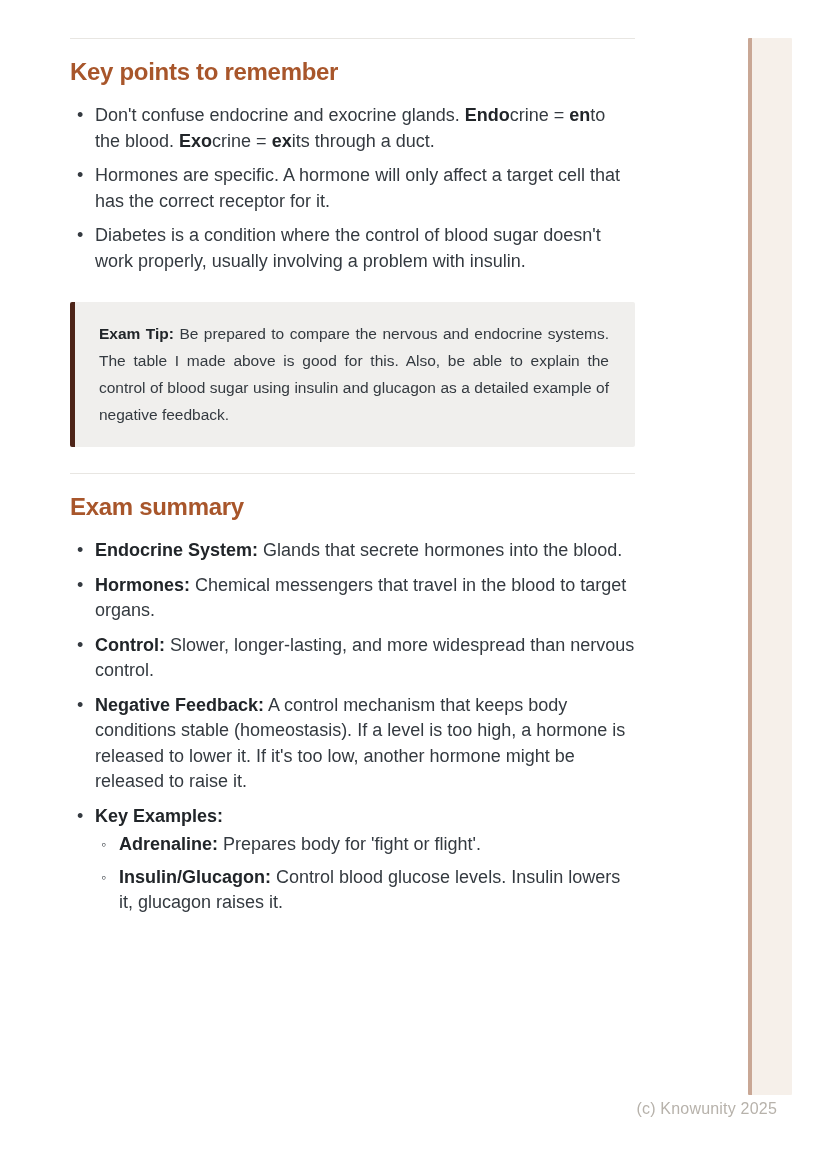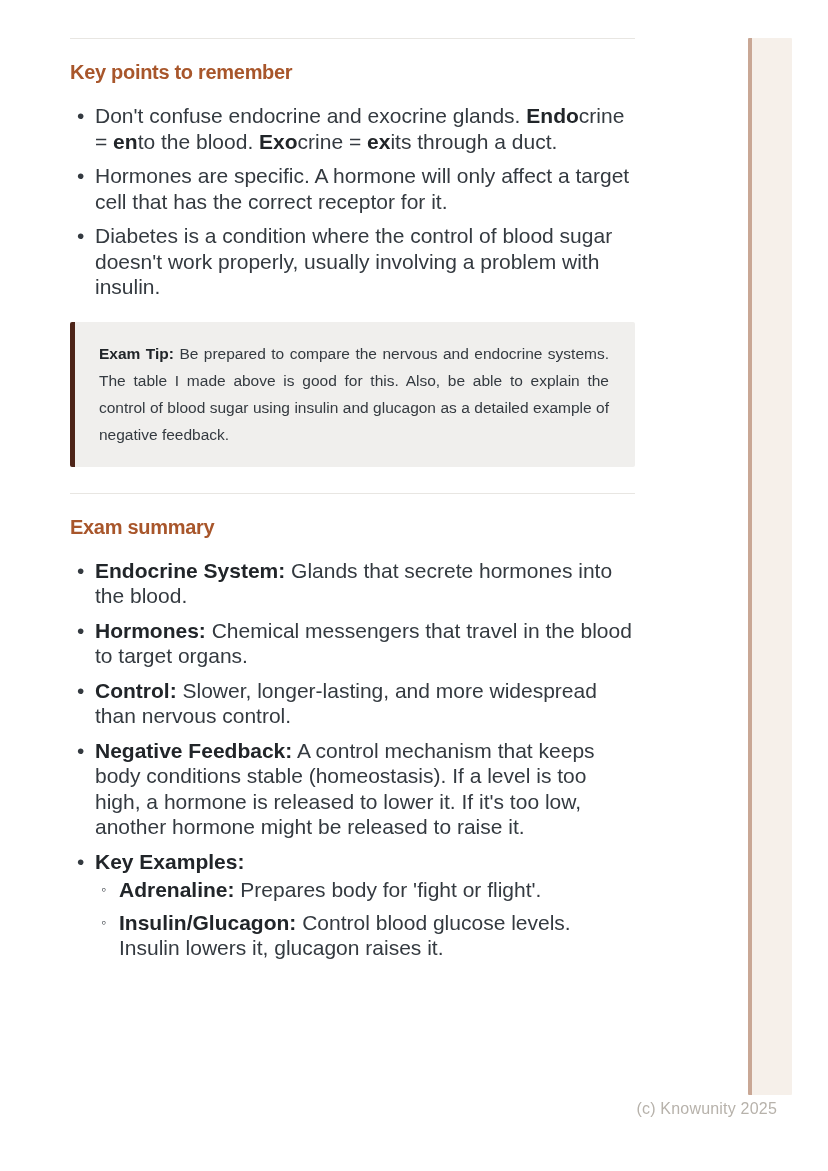--- a/index.html
+++ b/index.html
@@ -41,31 +41,31 @@
     width: 565px;
   }
   .divider {
     height: 0;
     border-top: 1px solid var(--divider);
   }
   .divider.top { margin-top: 38px; }
   .divider.mid { margin-top: 26px; }
   h2.section-title {
     color: var(--heading);
-    font-size: 20px;
+    font-size: 24px;
     line-height: 30px;
     font-weight: 700;
     letter-spacing: -0.3px;
     margin: 18px 0 16px;
   }
   ul.bullets {
     list-style: none;
     margin: 0;
     padding: 0;
-    font-size: 21px;
+    font-size: 18px;
     line-height: 25.5px;
   }
   ul.bullets > li {
     position: relative;
     padding-left: 25px;
     margin-bottom: 9px;
   }
   ul.bullets > li::before {
     content: "\2022";
     position: absolute;
@@ -89,21 +89,21 @@
     left: 6px;
     top: 0;
     font-size: 14px;
     color: var(--body);
   }
   strong { color: var(--bold); font-weight: 700; }
   .tip-box {
     background: var(--tip-bg);
     border-left: 5px solid var(--tip-border);
     border-radius: 2px;
-    margin-top: 22px;
+    margin-top: 28px;
     padding: 18px 26px 19px 24px;
     font-size: 15.5px;
     line-height: 27px;
     text-align: justify;
   }
   .footer {
     position: absolute;
     right: 51px;
     top: 1100px;
     font-size: 16px;

